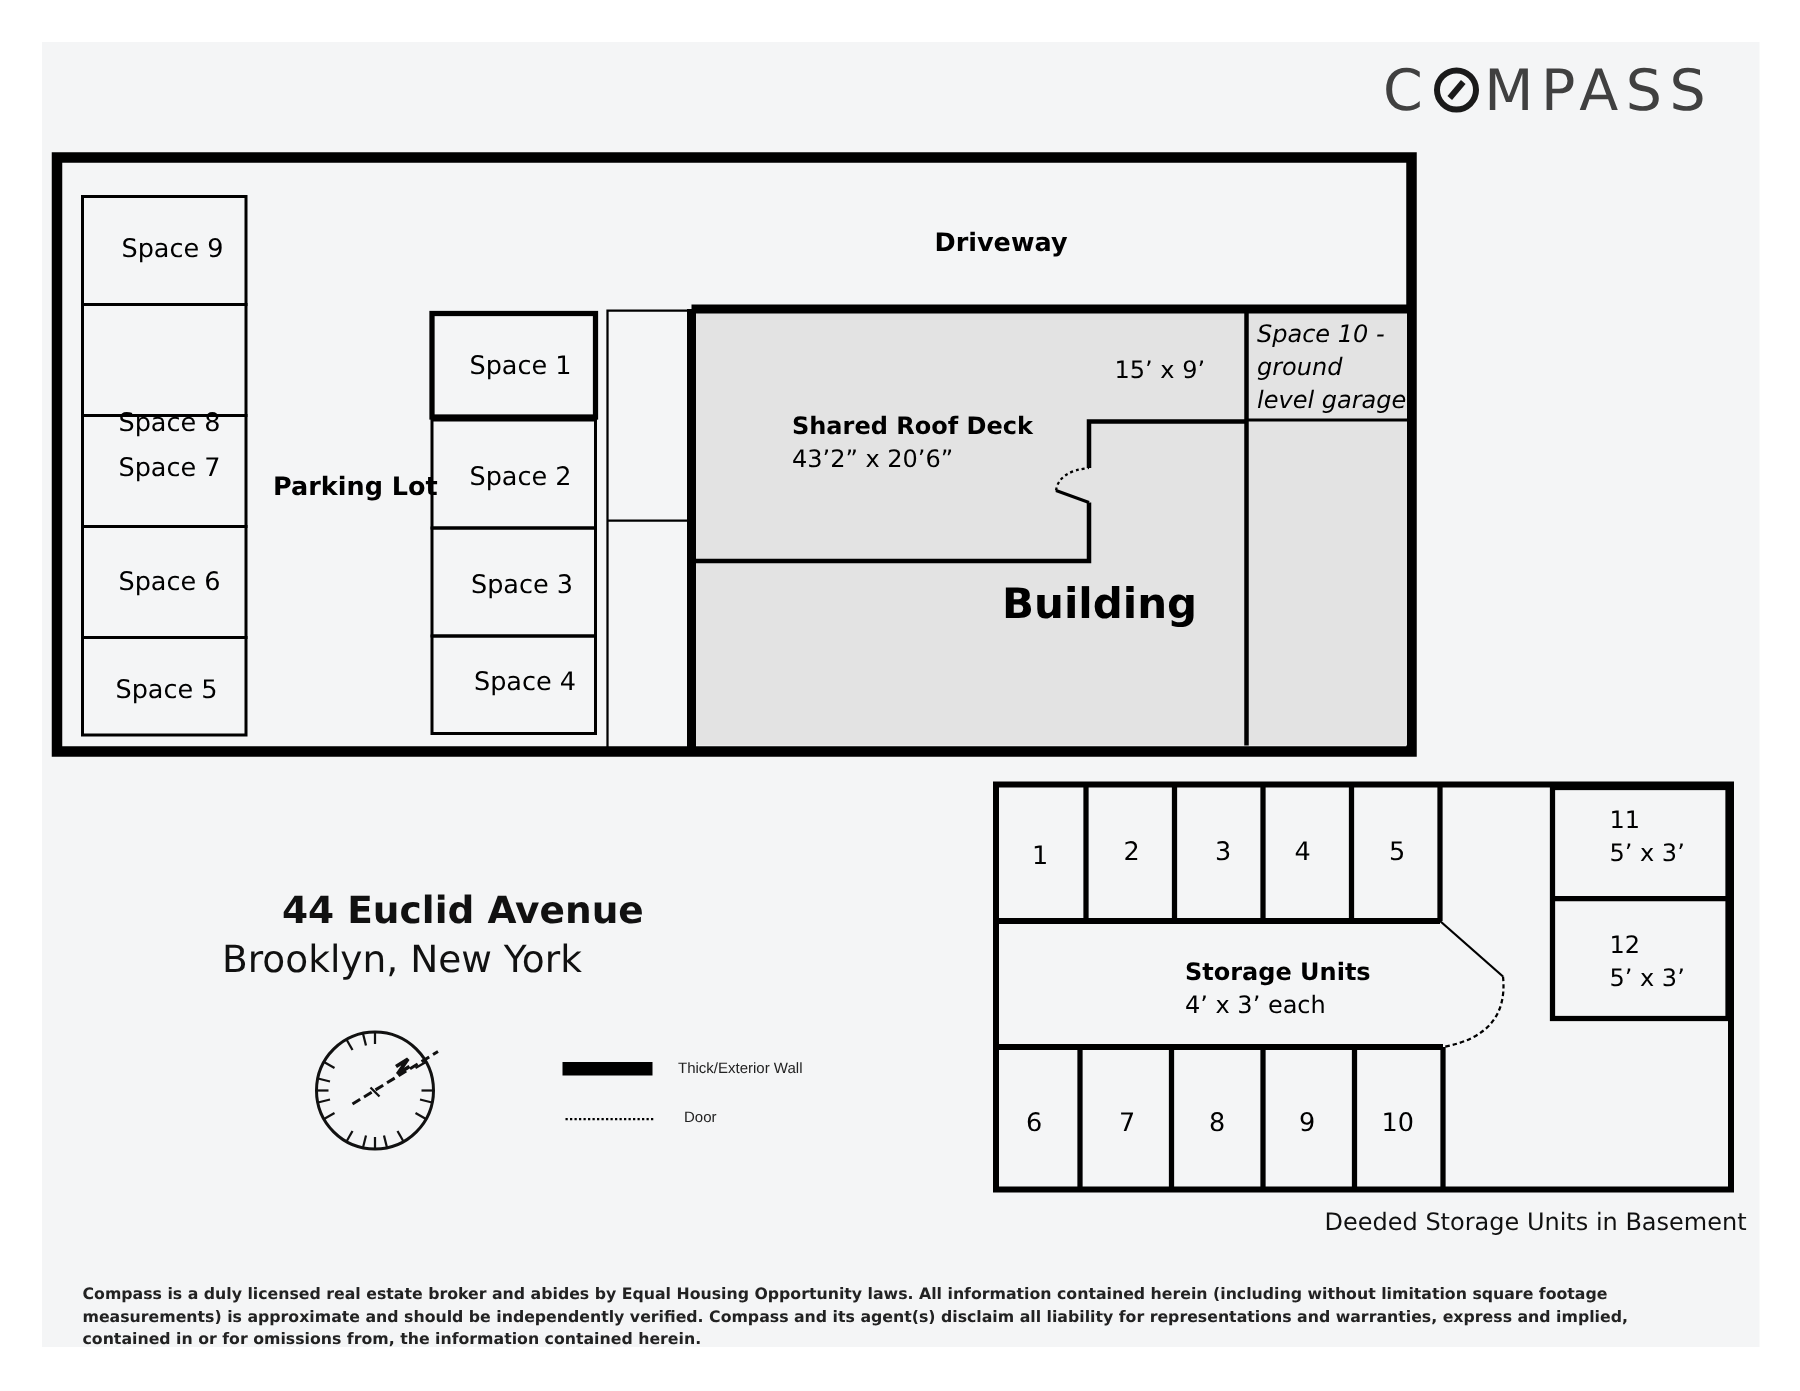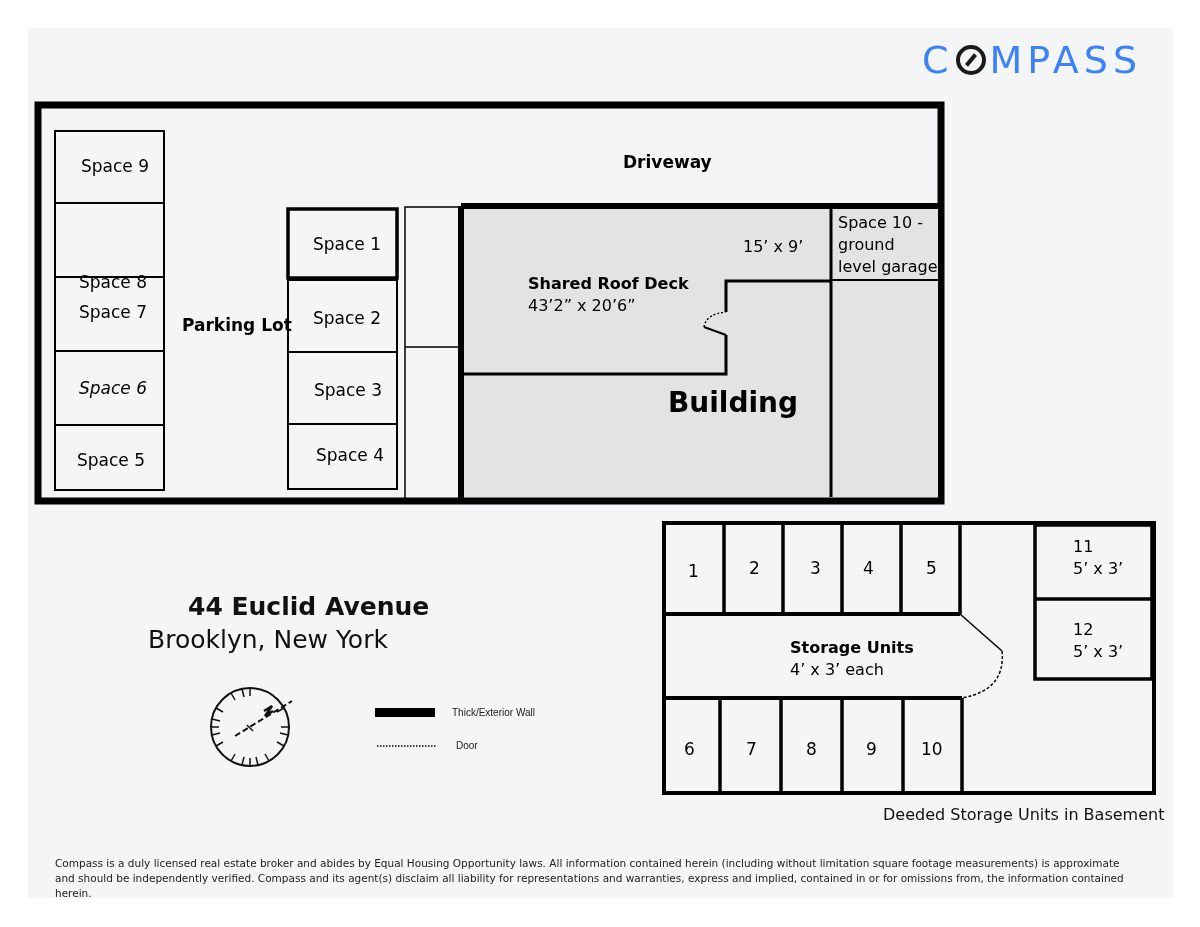--- a/index.html
+++ b/index.html
@@ -2,27 +2,27 @@
 <html><head>
 <meta charset="utf-8">
 <style>
   html, body { margin: 0; padding: 0; background: #ffffff; }
   body { width: 1200px; height: 927px; position: relative; overflow: hidden;
          font-family: "DejaVu Sans", "Liberation Sans", sans-serif; color: #111; }
   .panel { position: absolute; left: 28px; top: 28px; width: 1145px; height: 870px; background: #f4f5f6; }
   svg.plan { position: absolute; left: 0; top: 0; }
   .lbl { position: absolute; white-space: nowrap; font-size: 17px; color: #000000; }
   .b { font-weight: bold; }
-  .logo { position: absolute; left: 922px; top: 38px; font-size: 38px; letter-spacing: 5px; color: #3b82f6; font-weight: normal; }
+  .logo { position: absolute; left: 922px; top: 38px; font-size: 38px; letter-spacing: 5px; color: #404040; font-weight: normal; }
   .logo .o { display: inline-block; position: relative; width: 30px; height: 30px; border: 4px solid #1a1a1a; border-radius: 50%; vertical-align: -2px; margin: 0 4px 0 2px; box-sizing: border-box; }
   .logo .o::after { content: ""; position: absolute; left: 9px; top: 4px; width: 4px; height: 14px; background: #1a1a1a; transform: rotate(40deg); }
   .addr1 { position: absolute; left: 155px; top: 592px; font-size: 25px; font-weight: bold; margin-left: 33px; }
   .addr2 { position: absolute; left: 148px; top: 625px; font-size: 25px; }
   .legend-lbl { position: absolute; font-size: 10px; color: #222; font-family: "Liberation Sans", sans-serif; }
-  .disclaimer { position: absolute; left: 55px; top: 856px; width: 1080px; font-size: 10.5px; line-height: 15px; color: #222; }
+  .disclaimer { position: absolute; left: 55px; top: 856px; width: 1080px; font-size: 10.5px; line-height: 15px; color: #222; font-weight: bold; }
   .caption { position: absolute; left: 883px; top: 805px; font-size: 16px; }
 </style>
 </head>
 <body>
 
 <div class="panel"></div>
 
 <div class="logo"><span>C</span><span class="o"></span><span>MPASS</span></div>
 
 <svg class="plan" width="1200" height="927" viewBox="0 0 1200 927">
@@ -114,34 +114,34 @@
   <rect x="375" y="708" width="60" height="9" fill="#000"></rect>
   <line x1="377" y1="746" x2="436" y2="746" stroke="#000" stroke-width="1.5" stroke-dasharray="1.5,1.5"></line>
 </svg>
 
 <div class="lbl b" style="left:623px; top:152px;">Driveway</div>
 <div class="lbl b" style="left:182px; top:315px;">Parking Lot</div>
 
 <div class="lbl" style="left:81px; top:156px;">Space 9</div>
 <div class="lbl" style="left:79px; top:232px;margin-top:40px;">Space 8</div>
 <div class="lbl" style="left:79px; top:302px;text-align:center;">Space 7</div>
-<div class="lbl" style="left:79px; top:378px;font-style:italic;">Space 6</div>
+<div class="lbl" style="left:79px; top:378px;">Space 6</div>
 <div class="lbl" style="left:77px; top:450px;">Space 5</div>
 
 <div class="lbl" style="left:313px; top:234px;">Space 1</div>
 <div class="lbl" style="left:313px; top:308px;">Space 2</div>
 <div class="lbl" style="left:314px; top:380px;">Space 3</div>
 <div class="lbl" style="left:316px; top:445px;">Space 4</div>
 
 <div class="lbl b" style="left:528px; top:274px; font-size:16px;">Shared Roof Deck</div>
 <div class="lbl" style="left:528px; top:296px; font-size:16px;">43’2” x 20’6”</div>
 <div class="lbl" style="left:743px; top:237px; font-size:16px;">15’ x 9’</div>
 <div class="lbl b" style="left:668px; top:386px; font-size:28px;">Building</div>
 
-<div class="lbl" style="left:838px; top:212px; font-size:16px; line-height:22px;">
+<div class="lbl" style="left:838px; top:212px; font-size:16px; line-height:22px;font-style:italic;">
   <div>Space 10 -</div>
   <div>ground</div>
   <div>level garage</div>
 </div>
 
 <div class="addr1">44 Euclid Avenue</div>
 <div class="addr2">Brooklyn, New York</div>
 
 <div class="legend-lbl" style="left:452px; top:707px;">Thick/Exterior Wall</div>
 <div class="legend-lbl" style="left:456px; top:740px;">Door</div>

